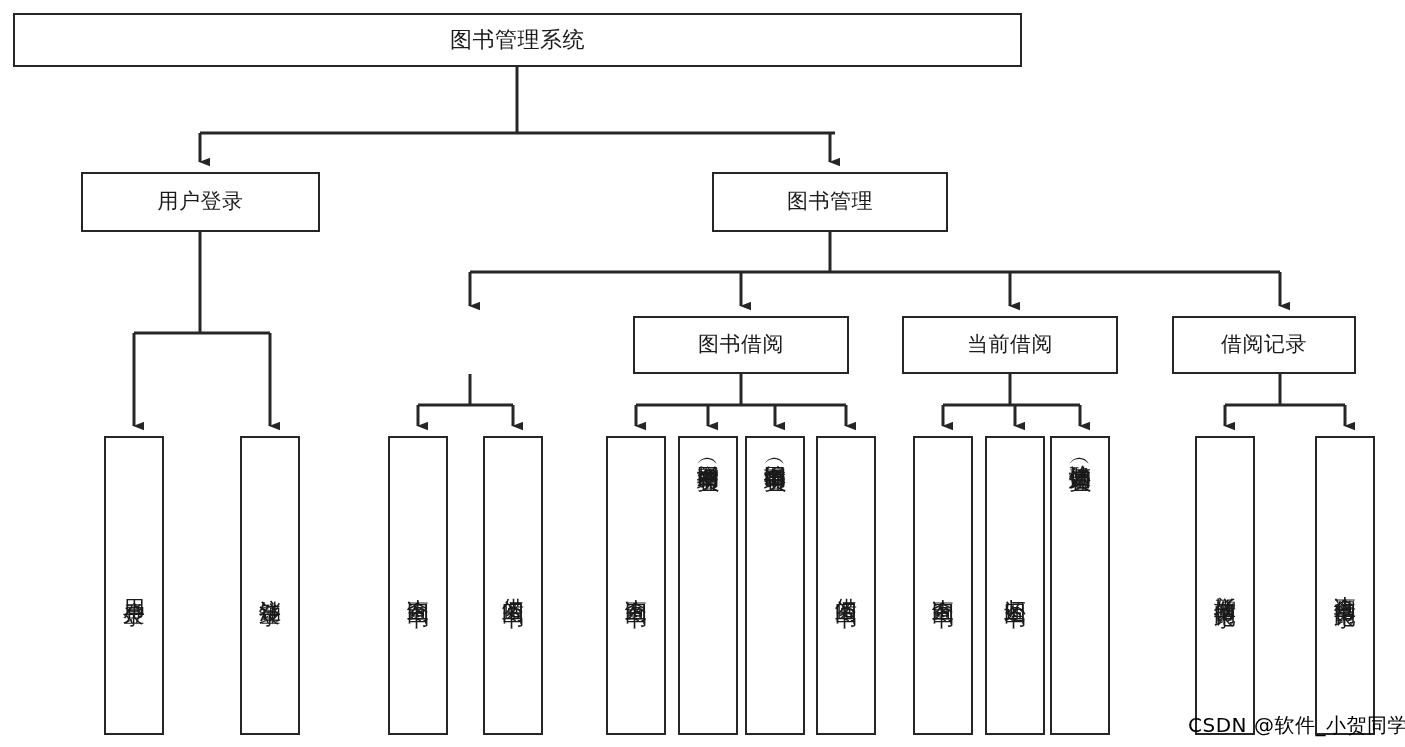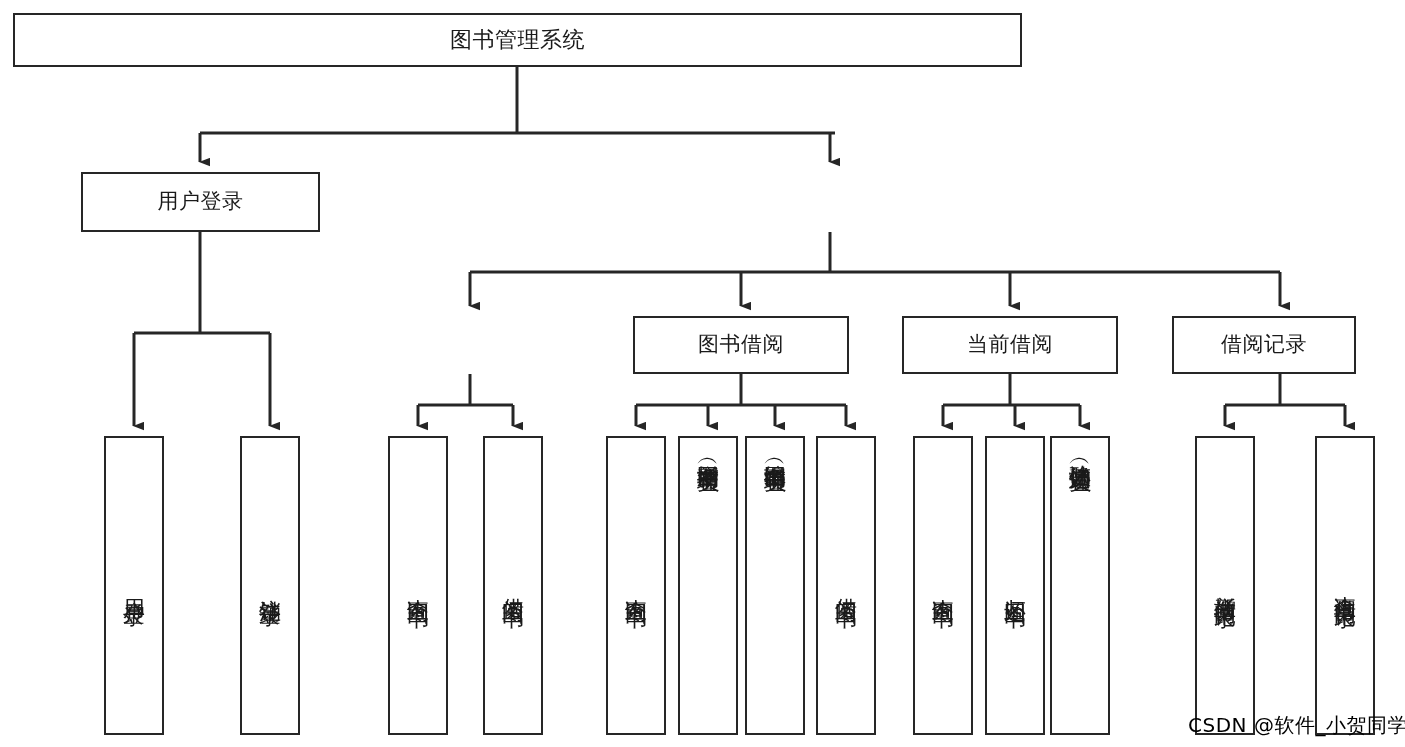--- a/index.html
+++ b/index.html
@@ -124,20 +124,23 @@
     </g>
   </svg>
 
   <div class="node horiz root" style="left:13px; top:13px; width:1009px; height:54px;">
     <span class="label">图书管理系统</span>
   </div>
 
   <div class="node horiz" style="left:81px; top:172px; width:239px; height:60px;">
     <span class="label">用户登录</span>
   </div>
+  <div class="node horiz" style="left:712px; top:172px; width:236px; height:60px;">
+    <span class="label">图书管理</span>
+  </div>
 
   <div class="node horiz" style="left:633px; top:316px; width:216px; height:58px;">
     <span class="label">图书借阅</span>
   </div>
   <div class="node horiz" style="left:902px; top:316px; width:216px; height:58px;">
     <span class="label">当前借阅</span>
   </div>
   <div class="node horiz" style="left:1172px; top:316px; width:184px; height:58px;">
     <span class="label">借阅记录</span>
   </div>

